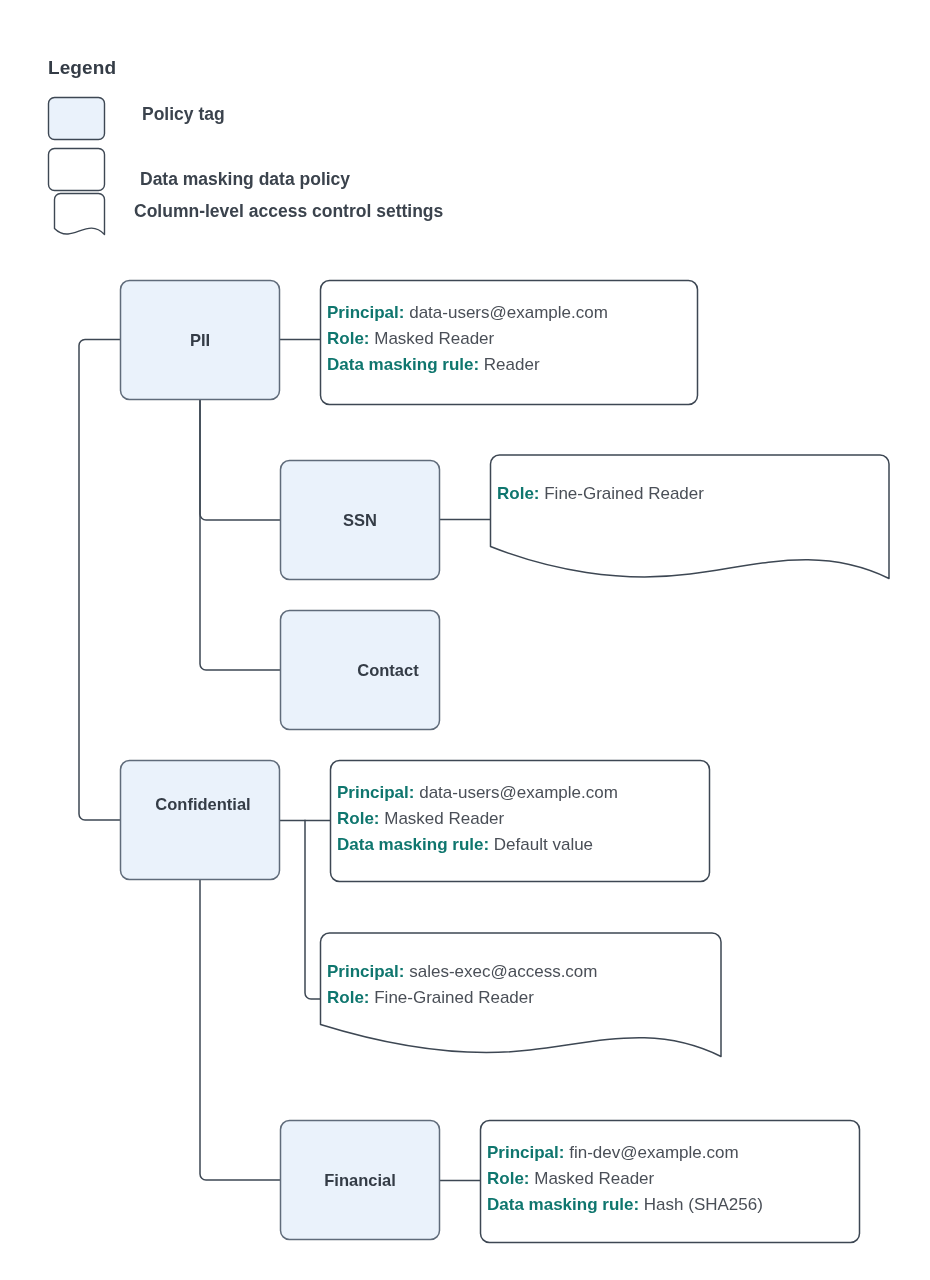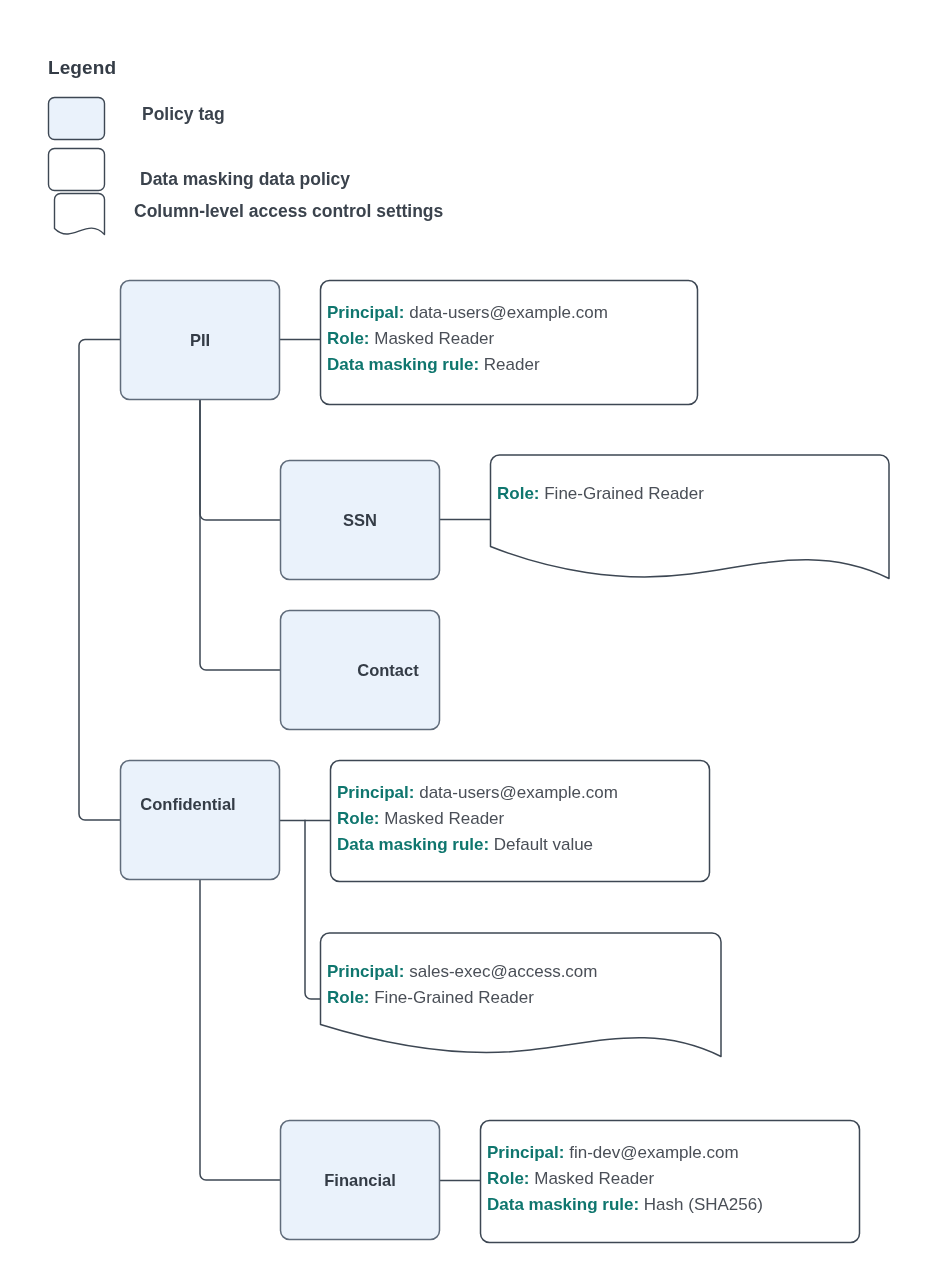--- a/index.html
+++ b/index.html
@@ -129,21 +129,21 @@
              C 620 583 550 570 490.5 546.5 Z" fill="#ffffff" stroke="#3d4753" stroke-width="1.5" stroke-linejoin="round"></path>
 
     <path d="M 320.5 942 a 9 9 0 0 1 9 -9 H 712 a 9 9 0 0 1 9 9 V 1056.5
              C 655 1024 600 1042 530 1050
              C 462 1058 390 1046 320.5 1024.5 Z" fill="#ffffff" stroke="#3d4753" stroke-width="1.5" stroke-linejoin="round"></path>
   </svg>
 
   <div class="node-label" style="left:280px; top:460px; width:160px; height:120px;">SSN</div>
   <div class="node-label" style="left:120px; top:280px; width:160px; height:120px;">PII</div>
   <div class="node-label" style="left:280px; top:610px; width:176px; height:120px;margin-left:20px;">Contact</div>
-  <div class="node-label" style="left:108px; top:760px; width:160px; height:88px;">Confidential</div>
+  <div class="node-label" style="left:123px; top:760px; width:160px; height:88px;">Confidential</div>
   <div class="node-label" style="left:280px; top:1120px; width:160px; height:120px;">Financial</div>
 
   <div class="card-text" style="left:327px; top:300px;">
     <div>
       <b>Principal:</b>
       <span>data-users@example.com</span>
     </div>
     <div>
       <b>Role:</b>
       <span>Masked Reader</span>

